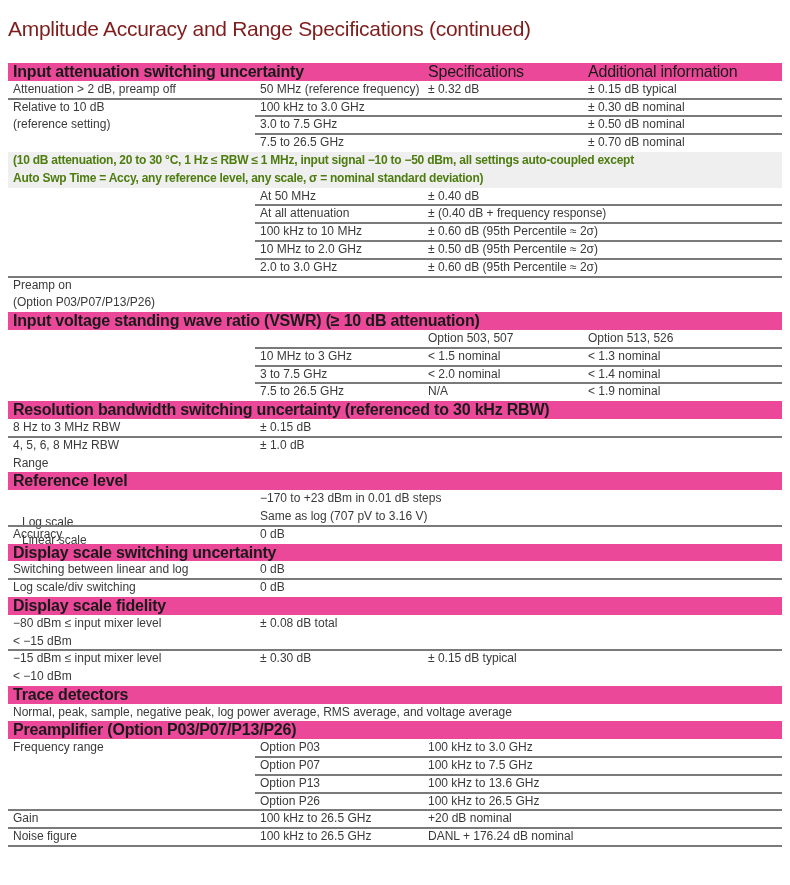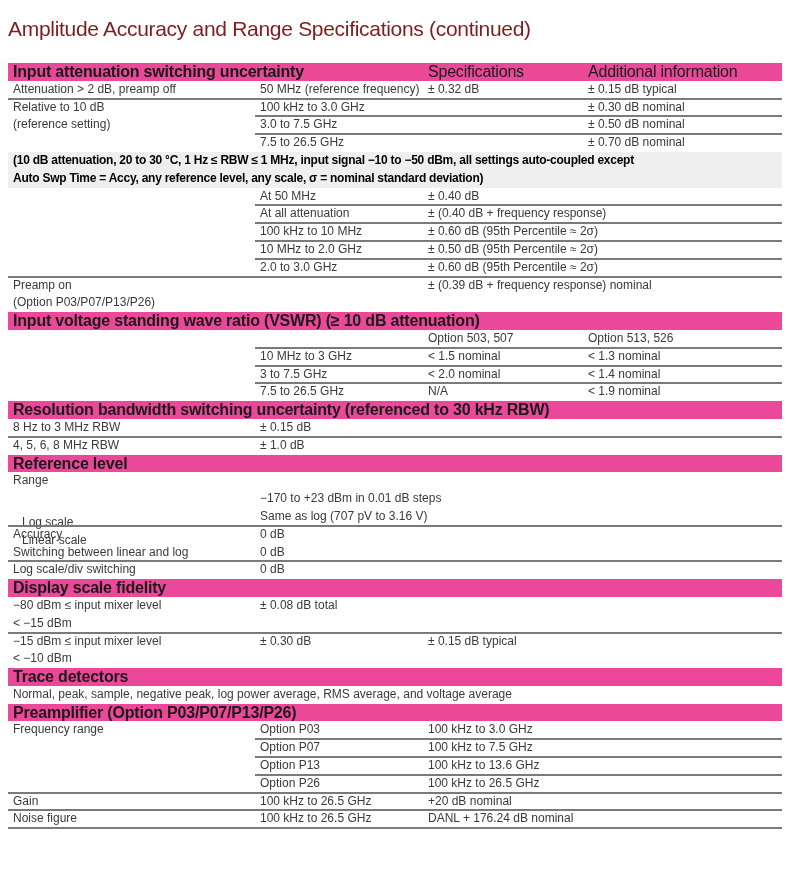--- a/index.html
+++ b/index.html
@@ -36,21 +36,21 @@
     }
     .row.section {
       background: #ec4899;
       font-weight: bold;
       color: #1a1a1a;
       font-size: 16px;
       letter-spacing: -0.2px;
     }
     .row.note {
       font-weight: bold;
-      color: #000000;
+      color: #4d7c0f;
       background: #efefef;
       letter-spacing: -0.25px;
     }
     .cell {
       position: absolute;
       top: 0;
       overflow: visible;
       white-space: nowrap;
       color: inherit;
     }
@@ -134,21 +134,20 @@
   <div class="row line-sub">
     <span class="cell c1">10 MHz to 2.0 GHz</span>
     <span class="cell c2">± 0.50 dB (95th Percentile ≈ 2σ)</span>
   </div>
   <div class="row line-full">
     <span class="cell c1">2.0 to 3.0 GHz</span>
     <span class="cell c2">± 0.60 dB (95th Percentile ≈ 2σ)</span>
   </div>
   <div class="row">
     <span class="cell c0">Preamp on</span>
-    <span class="cell c2">± (0.39 dB + frequency response) nominal</span>
   </div>
   <div class="row">
     <span class="cell c0">(Option P03/P07/P13/P26)</span>
   </div>
 
   <div class="row section">
     <span class="cell c0">Input voltage standing wave ratio (VSWR) (≥ 10 dB attenuation)</span>
   </div>
   <div class="row line-sub">
     <span class="cell c2">Option 503, 507</span>
@@ -175,39 +174,42 @@
   </div>
   <div class="row line-full">
     <span class="cell c0">8 Hz to 3 MHz RBW</span>
     <span class="cell c1">± 0.15 dB</span>
   </div>
   <div class="row">
     <span class="cell c0">4, 5, 6, 8 MHz RBW</span>
     <span class="cell c1">± 1.0 dB</span>
   </div>
 
+  <div class="row">
+    <span class="cell c0">Range</span>
+  </div>
   <div class="row section">
     <span class="cell c0">Reference level</span>
-  </div>
-  <div class="row">
-    <span class="cell c0">Range</span>
   </div>
   <div class="row">
     <span class="cell c0i">Log scale</span>
     <span class="cell c1">−170 to +23 dBm in 0.01 dB steps</span>
   </div>
   <div class="row line-full">
     <span class="cell c0i">Linear scale</span>
     <span class="cell c1">Same as log (707 pV to 3.16 V)</span>
   </div>
   <div class="row">
     <span class="cell c0">Accuracy</span>
     <span class="cell c1">0 dB</span>
   </div>
 
+  <div class="row section">
+    <span class="cell c0">Display scale switching uncertainty</span>
+  </div>
   <div class="row line-full">
     <span class="cell c0">Switching between linear and log</span>
     <span class="cell c1">0 dB</span>
   </div>
   <div class="row">
     <span class="cell c0">Log scale/div switching</span>
     <span class="cell c1">0 dB</span>
   </div>
 
   <div class="row section">

